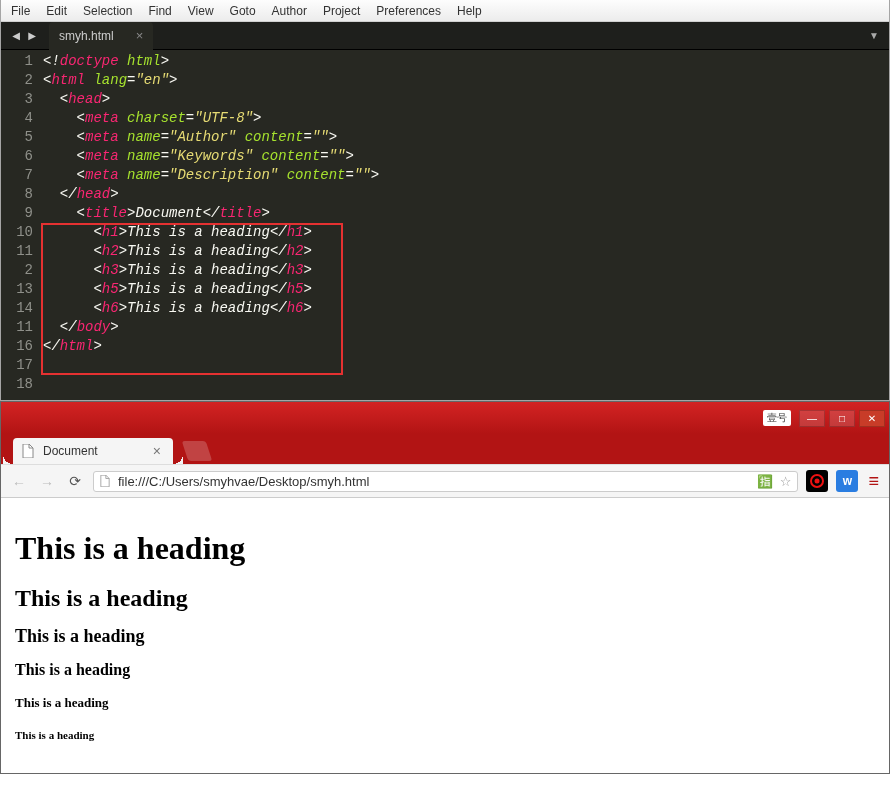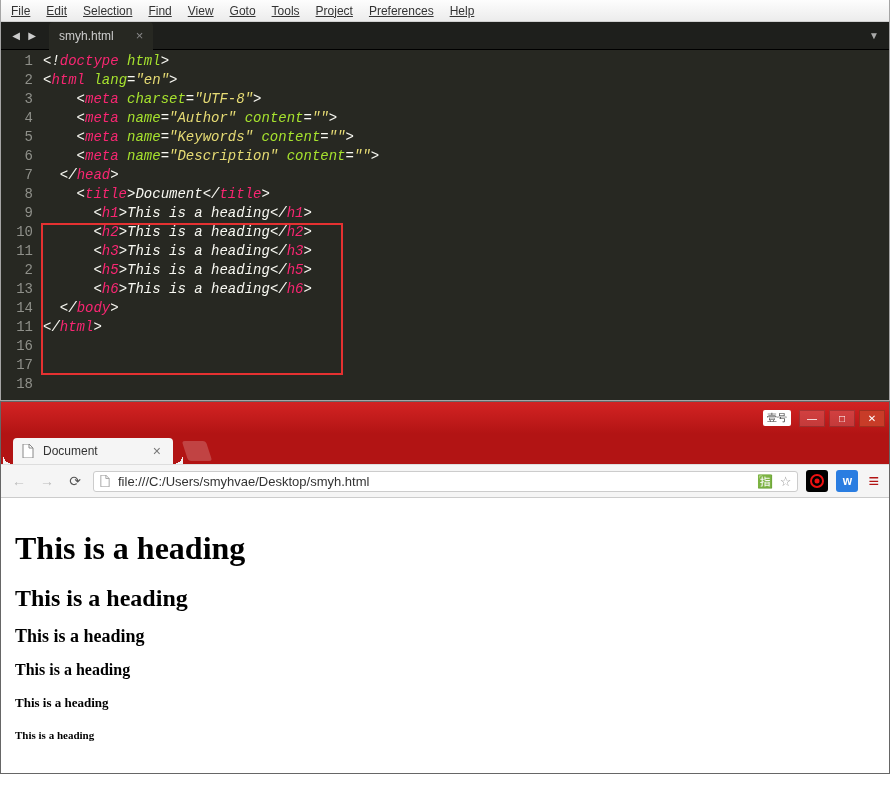--- a/index.html
+++ b/index.html
@@ -2,21 +2,21 @@
 <html><head>
 <meta charset="utf-8">
 <style>
 * { margin: 0; padding: 0; box-sizing: border-box; }
 body { font-family: "Microsoft YaHei", "Segoe UI", Arial, sans-serif; font-size: 12px; background: #fff; width: 890px; }
 
 
 .editor-window { background: #fefefe; border: 1px solid #a5a5a5; border-top: none; }
 .menu-bar { display: flex; height: 22px; align-items: center; background: linear-gradient(#fdfdfd, #ececec); border-bottom: 1px solid #d0d0d0; padding: 0 2px; }
 .menu-item { padding: 2px 8px; color: #333; cursor: default; }
-.menu-item .ul { text-decoration: underline; }
+.menu-item .ul { }
 
 .editor-dark { background: #272822; color: #f8f8f2; }
 .tab-row { display: flex; align-items: center; height: 28px; background: #1e1f1c; border-bottom: 1px solid #000; padding-left: 6px; }
 .nav-arrows { display: flex; gap: 2px; padding: 0 6px 0 2px; color: #ccc; font-size: 10px; }
 .nav-arrow { width: 14px; height: 14px; display: flex; align-items: center; justify-content: center; cursor: pointer; }
 .tab { display: flex; align-items: center; padding: 0 10px; height: 28px; background: #272822; color: #ccc; font-size: 12px; border-top-left-radius: 4px; border-top-right-radius: 4px; gap: 22px; margin-left: 4px; }
 .tab-close { color: #888; font-size: 13px; cursor: pointer; }
 .tab-row-spacer { flex: 1; }
 .tab-menu-arrow { color: #aaa; padding: 0 10px; font-size: 10px; cursor: pointer; }
 
@@ -72,21 +72,21 @@
 <body>
 
 <div class="editor-window">
   <div class="menu-bar">
     <div class="menu-item"><span class="ul">File</span></div>
     <div class="menu-item"><span class="ul">Edit</span></div>
     <div class="menu-item"><span class="ul">Selection</span></div>
     <div class="menu-item"><span class="ul">Find</span></div>
     <div class="menu-item"><span class="ul">View</span></div>
     <div class="menu-item"><span class="ul">Goto</span></div>
-    <div class="menu-item"><span class="ul">Tools</span></div>
+    <div class="menu-item"><span class="ul">Author</span></div>
     <div class="menu-item"><span class="ul">Project</span></div>
     <div class="menu-item"><span class="ul">Preferences</span></div>
     <div class="menu-item"><span class="ul">Help</span></div>
   </div>
 
   <div class="editor-dark">
     <div class="tab-row">
       <div class="nav-arrows">
         <div class="nav-arrow">◀</div>
         <div class="nav-arrow">▶</div>
@@ -118,20 +118,21 @@
           <div>11</div>
         <div>16</div>
           <div>17</div>
           <div>18</div>
       </div>
       <div class="code-lines">
         <div class="highlight-box" style="left:-2px; top:171px; width:302px; height:152px;"></div>
 
         <div class="line"><span class="c-white">&lt;!</span><span class="c-tag">doctype</span><span class="c-white"> </span><span class="c-attr">html</span><span class="c-white">&gt;</span></div>
         <div class="line"><span class="c-white">&lt;</span><span class="c-tag">html</span><span class="c-white"> </span><span class="c-attr">lang</span><span class="c-white">=</span><span class="c-str">"en"</span><span class="c-white">&gt;</span></div>
+        <div class="line"><span>  </span><span class="c-white">&lt;</span><span class="c-tag">head</span><span class="c-white">&gt;</span></div>
         <div class="line"><span>    </span><span class="c-white">&lt;</span><span class="c-tag">meta</span><span class="c-white"> </span><span class="c-attr">charset</span><span class="c-white">=</span><span class="c-str">"UTF-8"</span><span class="c-white">&gt;</span></div>
         <div class="line"><span>    </span><span class="c-white">&lt;</span><span class="c-tag">meta</span><span class="c-white"> </span><span class="c-attr">name</span><span class="c-white">=</span><span class="c-str">"Author"</span><span class="c-white"> </span><span class="c-attr">content</span><span class="c-white">=</span><span class="c-str">""</span><span class="c-white">&gt;</span></div>
         <div class="line"><span>    </span><span class="c-white">&lt;</span><span class="c-tag">meta</span><span class="c-white"> </span><span class="c-attr">name</span><span class="c-white">=</span><span class="c-str">"Keywords"</span><span class="c-white"> </span><span class="c-attr">content</span><span class="c-white">=</span><span class="c-str">""</span><span class="c-white">&gt;</span></div>
         <div class="line"><span>    </span><span class="c-white">&lt;</span><span class="c-tag">meta</span><span class="c-white"> </span><span class="c-attr">name</span><span class="c-white">=</span><span class="c-str">"Description"</span><span class="c-white"> </span><span class="c-attr">content</span><span class="c-white">=</span><span class="c-str">""</span><span class="c-white">&gt;</span></div>
         <div class="line"><span>  </span><span class="c-white">&lt;/</span><span class="c-tag">head</span><span class="c-white">&gt;</span></div>
         <div class="line"><span>    </span><span class="c-white">&lt;</span><span class="c-tag">title</span><span class="c-white">&gt;</span><span class="c-white">Document</span><span class="c-white">&lt;/</span><span class="c-tag">title</span><span class="c-white">&gt;</span></div>
 
         <div class="line"><span>      </span><span class="c-white">&lt;</span><span class="c-tag">h1</span><span class="c-white">&gt;</span><span class="c-white">This is a heading</span><span class="c-white">&lt;/</span><span class="c-tag">h1</span><span class="c-white">&gt;</span></div>
         <div class="line"><span>      </span><span class="c-white">&lt;</span><span class="c-tag">h2</span><span class="c-white">&gt;</span><span class="c-white">This is a heading</span><span class="c-white">&lt;/</span><span class="c-tag">h2</span><span class="c-white">&gt;</span></div>
         <div class="line"><span>      </span><span class="c-white">&lt;</span><span class="c-tag">h3</span><span class="c-white">&gt;</span><span class="c-white">This is a heading</span><span class="c-white">&lt;/</span><span class="c-tag">h3</span><span class="c-white">&gt;</span></div>

